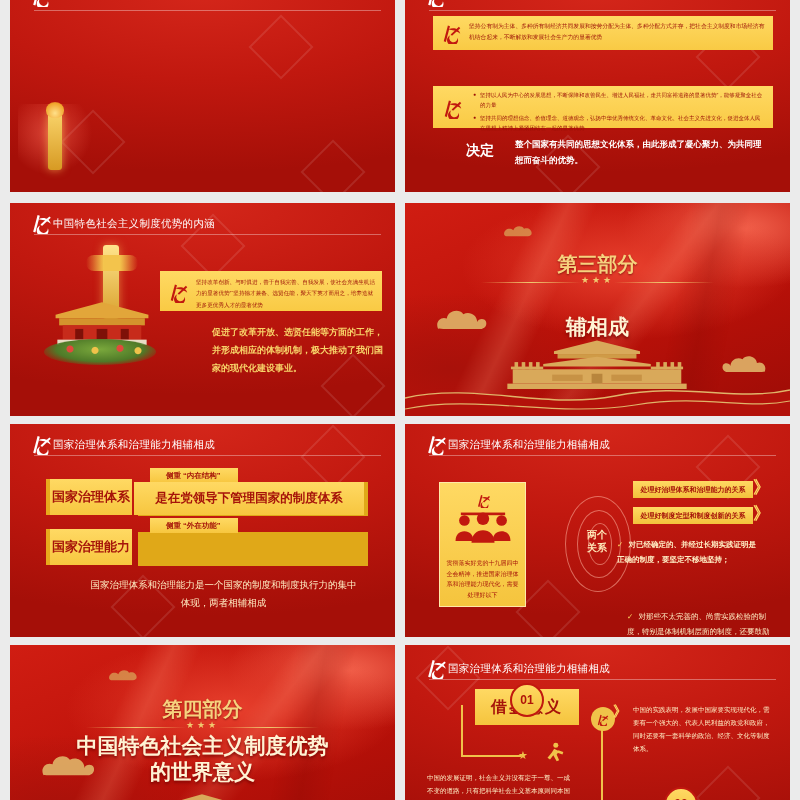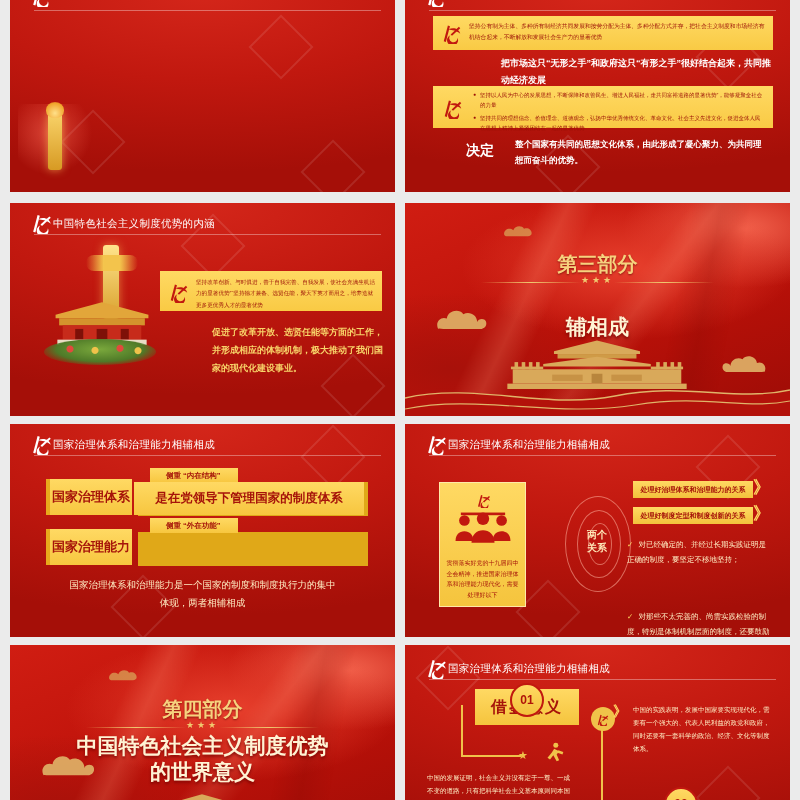--- a/index.html
+++ b/index.html
@@ -127,21 +127,21 @@
     color:#a6140a; font-weight:bold; font-size:7.5px; padding-left:16px;
   }
   .s5-main {
     position:absolute; display:flex; align-items:center; justify-content:center;
     background:linear-gradient(180deg,#ffd963,#f7c63f);
     color:#a6140a; font-weight:bold; font-size:12.5px;
   }
   .s5-shadow { position:absolute; background:#e0a818; }
   .s5-foot {
     position:absolute; width:100%; text-align:center;
-    color:#ffeec4; font-size:9.5px; line-height:1.9;
+    color:#ffeec4; font-size:9.5px; line-height:1.9;margin-left:21px;
   }
 
   
   .s6-card {
     position:absolute;
     background:linear-gradient(180deg,#ffd963,#f5c43d);
     border:1.5px solid #ffe9a8;
   }
   .s6-card .cap {
     position:absolute; left:6px; right:6px; bottom:6px;
@@ -260,22 +260,20 @@
           <path d="M11 10c7-4 15-1 17 6 -6-5-12-5-17-6z"></path>
           <path d="M26 6 l2 2 -12 11 -2-2z"></path>
           <path d="M14 18 a6 6 0 1 0 10 4 a8 8 0 1 1 -10 -4z"></path>
         </g>
           </svg>
       </span>
       <div style="position:absolute; left:36px; top:5px; right:8px; font-size:5.8px; line-height:1.95; color:#9c1007;">坚持公有制为主体、多种所有制经济共同发展和按劳分配为主体、多种分配方式并存，把社会主义制度和市场经济有机结合起来，不断解放和发展社会生产力的显著优势</div>
     </div>
 
     <div class="circle" style="left:50px; top:60px; width:34px; height:34px; font-size:11px;">能够</div>
-    <div style="position:absolute; left:96px; top:61px; width:272px; font-size:9px;
-                color:#fff; font-weight:bold; line-height:1.85;">把市场这只“无形之手”和政府这只“有形之手”很好结合起来，共同推动经济发展</div>
 
     <div class="ybox" style="position:absolute; left:28px; top:92px; width:340px; height:42px;">
       <span class="emblem" style="left:9px; top:11px; width:22px; height:22px;">
         <svg viewBox="0 0 32 30">
             <g fill="#c1180f">
           <path d="M4 27 L10 4 L13 5 L7 28 Z"></path>
           <path d="M11 10c7-4 15-1 17 6 -6-5-12-5-17-6z"></path>
           <path d="M26 6 l2 2 -12 11 -2-2z"></path>
           <path d="M14 18 a6 6 0 1 0 10 4 a8 8 0 1 1 -10 -4z"></path>
         </g>
@@ -513,21 +511,21 @@
     <div class="s6-two" style="left:156px; top:105px; width:72px;">
       <div>两个</div>
       <div>关系</div>
     </div>
 
     <div class="s6-band" style="left:228px; top:57px; width:120px; height:17px;">处理好治理体系和治理能力的关系</div>
     <div class="s6-chev" style="left:348px; top:52px;">》</div>
     <div class="s6-band" style="left:228px; top:83px; width:120px; height:17px;">处理好制度定型和制度创新的关系</div>
     <div class="s6-chev" style="left:348px; top:78px;">》</div>
 
-    <div class="s6-li" style="left:222px; top:114px; width:144px;">
+    <div class="s6-li" style="left:212px; top:114px; width:144px;font-weight:bold;">
       <span class="ck">✓</span>
       <span>对已经确定的、并经过长期实践证明是正确的制度，要坚定不移地坚持；</span>
     </div>
     <div class="s6-li" style="left:222px; top:142px; width:144px;margin-top:44px;">
       <span class="ck">✓</span>
       <span>对那些不太完善的、尚需实践检验的制度，特别是体制机制层面的制度，还要鼓励制度创新，为实践探索留出足够的空间，以保持适当的灵活性。</span>
     </div>
   </div>
 
   <div class="slide" style="left:10px; top:645px; width:385px; height:213px;">

